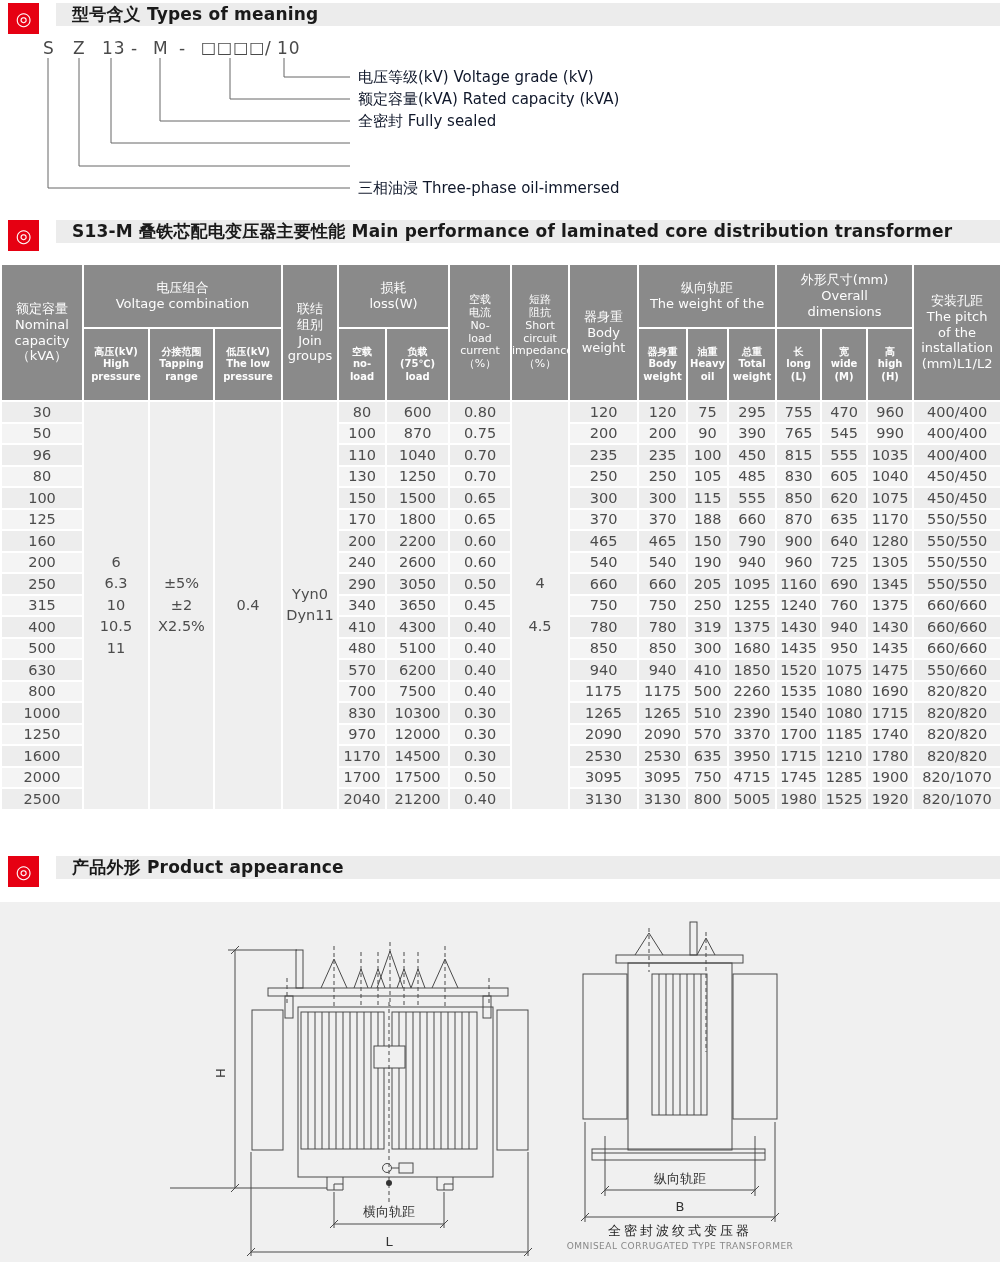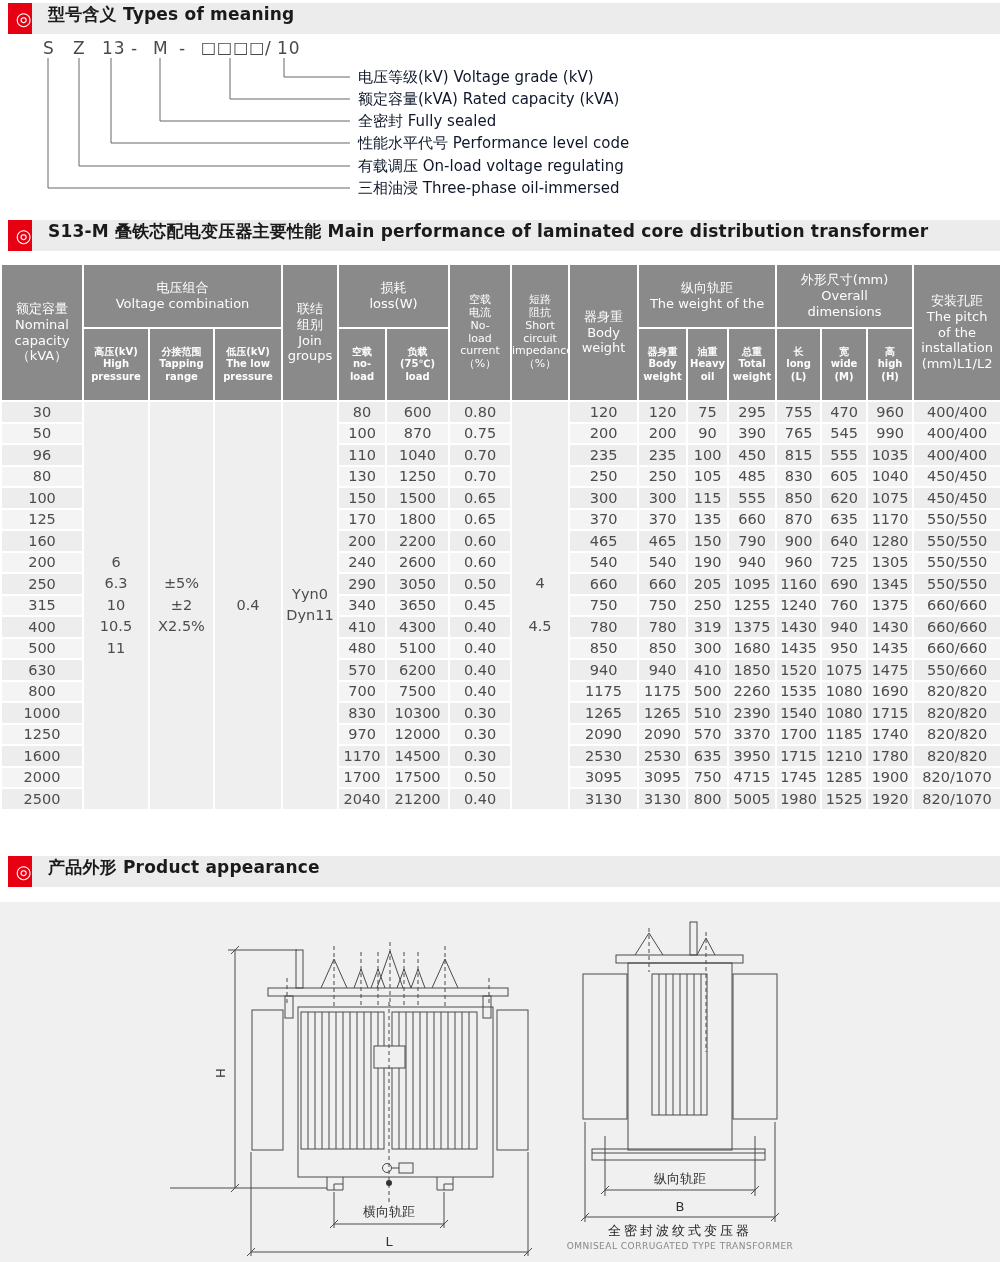--- a/index.html
+++ b/index.html
@@ -4,22 +4,22 @@
 <style>
   :root{ --accent:#e60012; }
   html,body{margin:0;padding:0;background:#fff;}
   body{font-family:"DejaVu Sans","Liberation Sans",sans-serif;}
   .page{position:relative;width:1000px;height:1262px;background:#fff;overflow:hidden;}
 
   
   .sec-header{position:absolute;left:0;width:1000px;height:31px;}
   .sec-icon{position:absolute;left:8px;top:0;width:31px;height:31px;background:var(--accent);
             color:#fff;display:flex;align-items:center;justify-content:center;font-size:18px;line-height:1;}
-  .sec-bar{position:absolute;left:32px;right:0;top:0;height:31px;background:#ececec;
-           display:flex;padding-left:16px;box-sizing:border-box;}
+  .sec-bar{position:absolute;left:56px;right:0;top:0;height:23px;background:#ececec;
+           display:flex;align-items:center;padding-left:16px;box-sizing:border-box;}
   .sec-title{font-weight:bold;font-size:17px;color:#1a1a1a;letter-spacing:.2px;white-space:nowrap;}
 
   
   .model-diagram{position:absolute;left:0;top:34px;width:1000px;height:178px;}
   .model-diagram svg{position:absolute;left:0;top:0;}
   .code-part{position:absolute;top:38px;font-size:17px;color:#4a4a4a;letter-spacing:1px;white-space:nowrap;}
   .code-squares{font-size:16px;letter-spacing:1px;}
   .meaning-label{position:absolute;left:358px;font-size:15px;color:#0f172a;white-space:nowrap;}
 
   
@@ -72,22 +72,20 @@
     <span class="code-part" style="left:102px;top:4px">13</span>
     <span class="code-part" style="left:131px;top:4px">-</span>
     <span class="code-part" style="left:153px;top:4px">M</span>
     <span class="code-part" style="left:179px;top:4px">-</span>
     <span class="code-part code-squares" style="left:201px;top:4px">□□□□</span>
     <span class="code-part" style="left:265px;top:4px">/</span>
     <span class="code-part" style="left:277px;top:4px">10</span>
     <span class="meaning-label" style="top:34px">电压等级(kV) Voltage grade (kV)</span>
     <span class="meaning-label" style="top:56px">额定容量(kVA) Rated capacity (kVA)</span>
     <span class="meaning-label" style="top:78px">全密封 Fully sealed</span>
-    <span class="meaning-label" style="top:100px">性能水平代号 Performance level code</span>
-    <span class="meaning-label" style="top:123px">有载调压 On-load voltage regulating</span>
     <span class="meaning-label" style="top:145px">三相油浸 Three-phase oil-immersed</span>
   </div>
 
   <div class="sec-header" style="top:220px">
     <div class="sec-icon">
         <span>◎</span>
       </div>
     <div class="sec-bar">
       <span class="sec-title">S13-M 叠铁芯配电变压器主要性能 Main performance of laminated core distribution transformer</span>
     </div>
@@ -274,21 +272,21 @@
           <td>1075</td>
           <td>450/450</td>
         </tr>
         <tr>
           <td>125</td>
           <td>170</td>
           <td>1800</td>
           <td>0.65</td>
           <td>370</td>
           <td>370</td>
-          <td>135</td>
+          <td>188</td>
           <td>660</td>
           <td>870</td>
           <td>635</td>
           <td>1170</td>
           <td>550/550</td>
         </tr>
         <tr>
           <td>160</td>
           <td>200</td>
           <td>2200</td>

